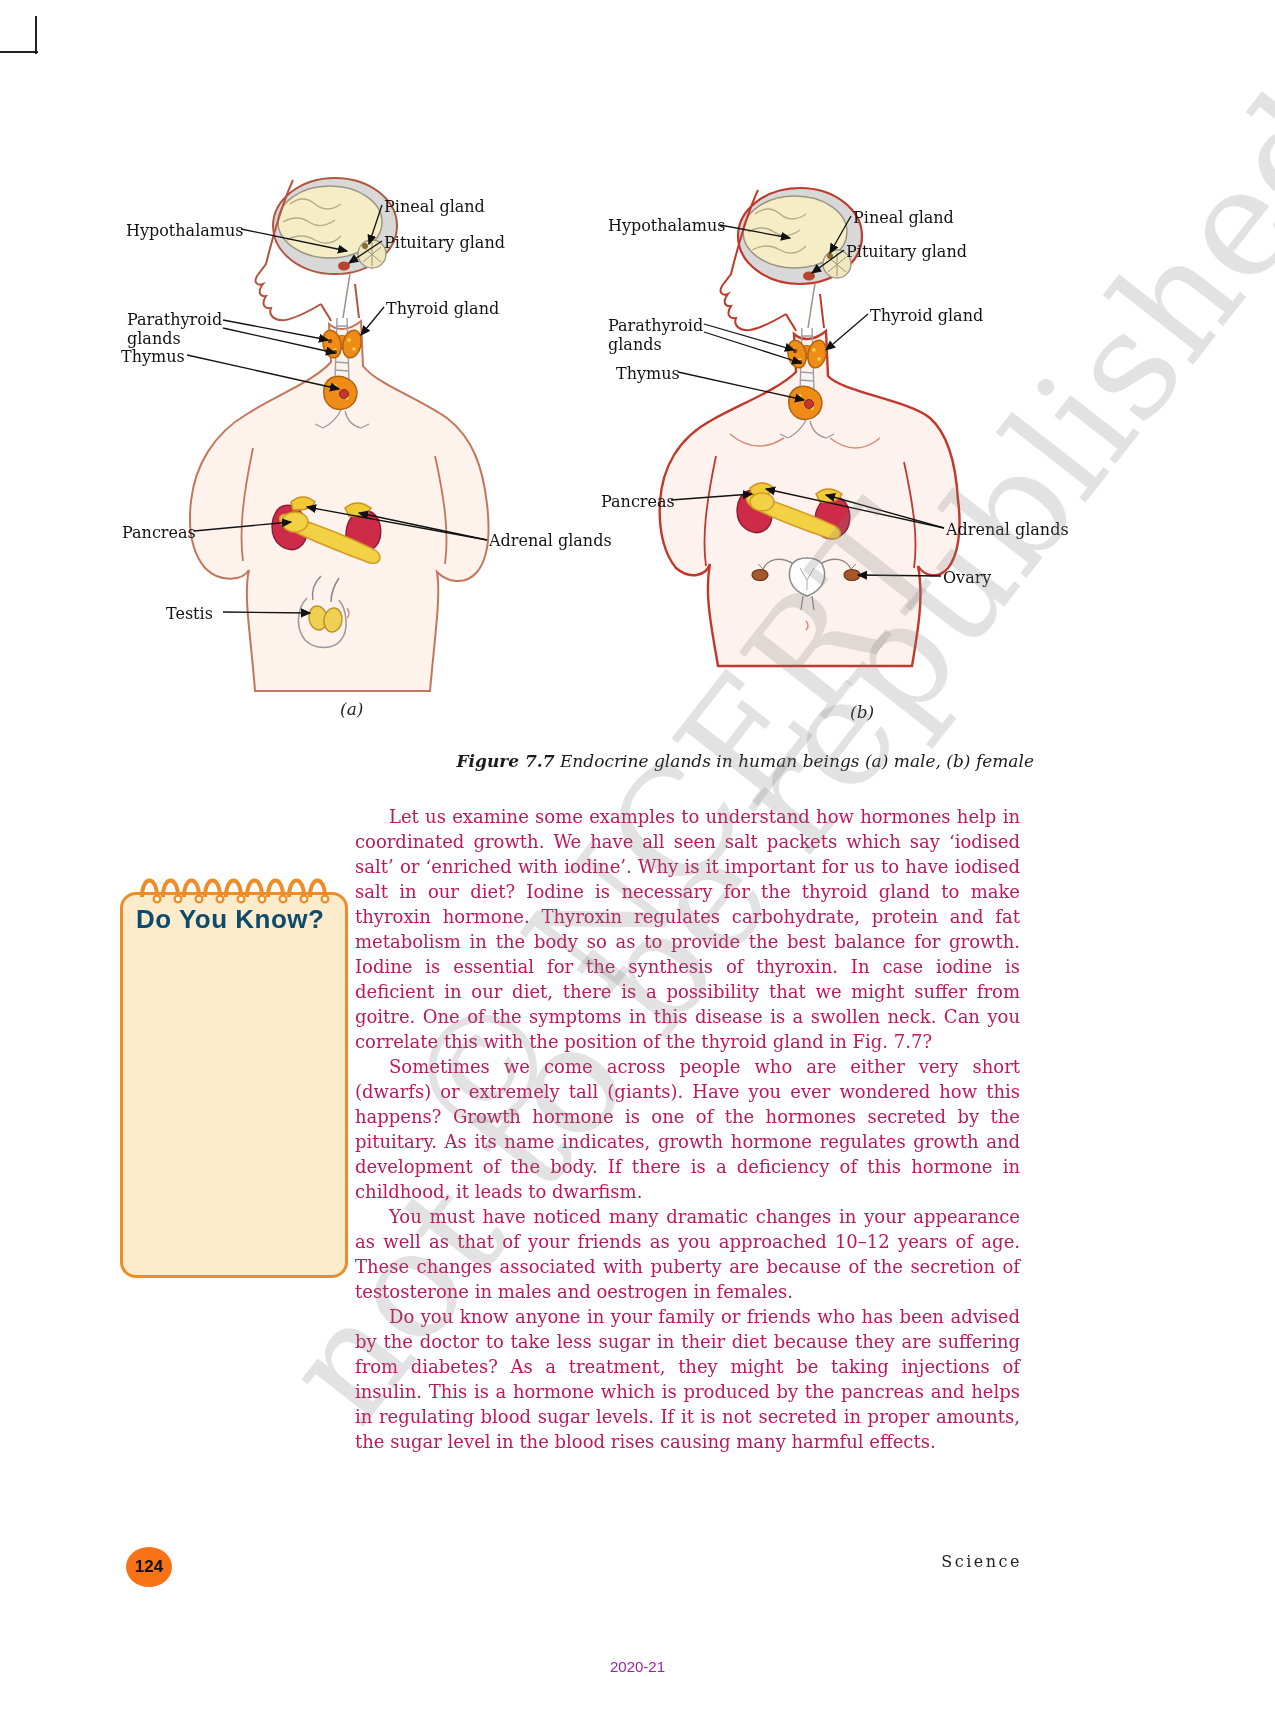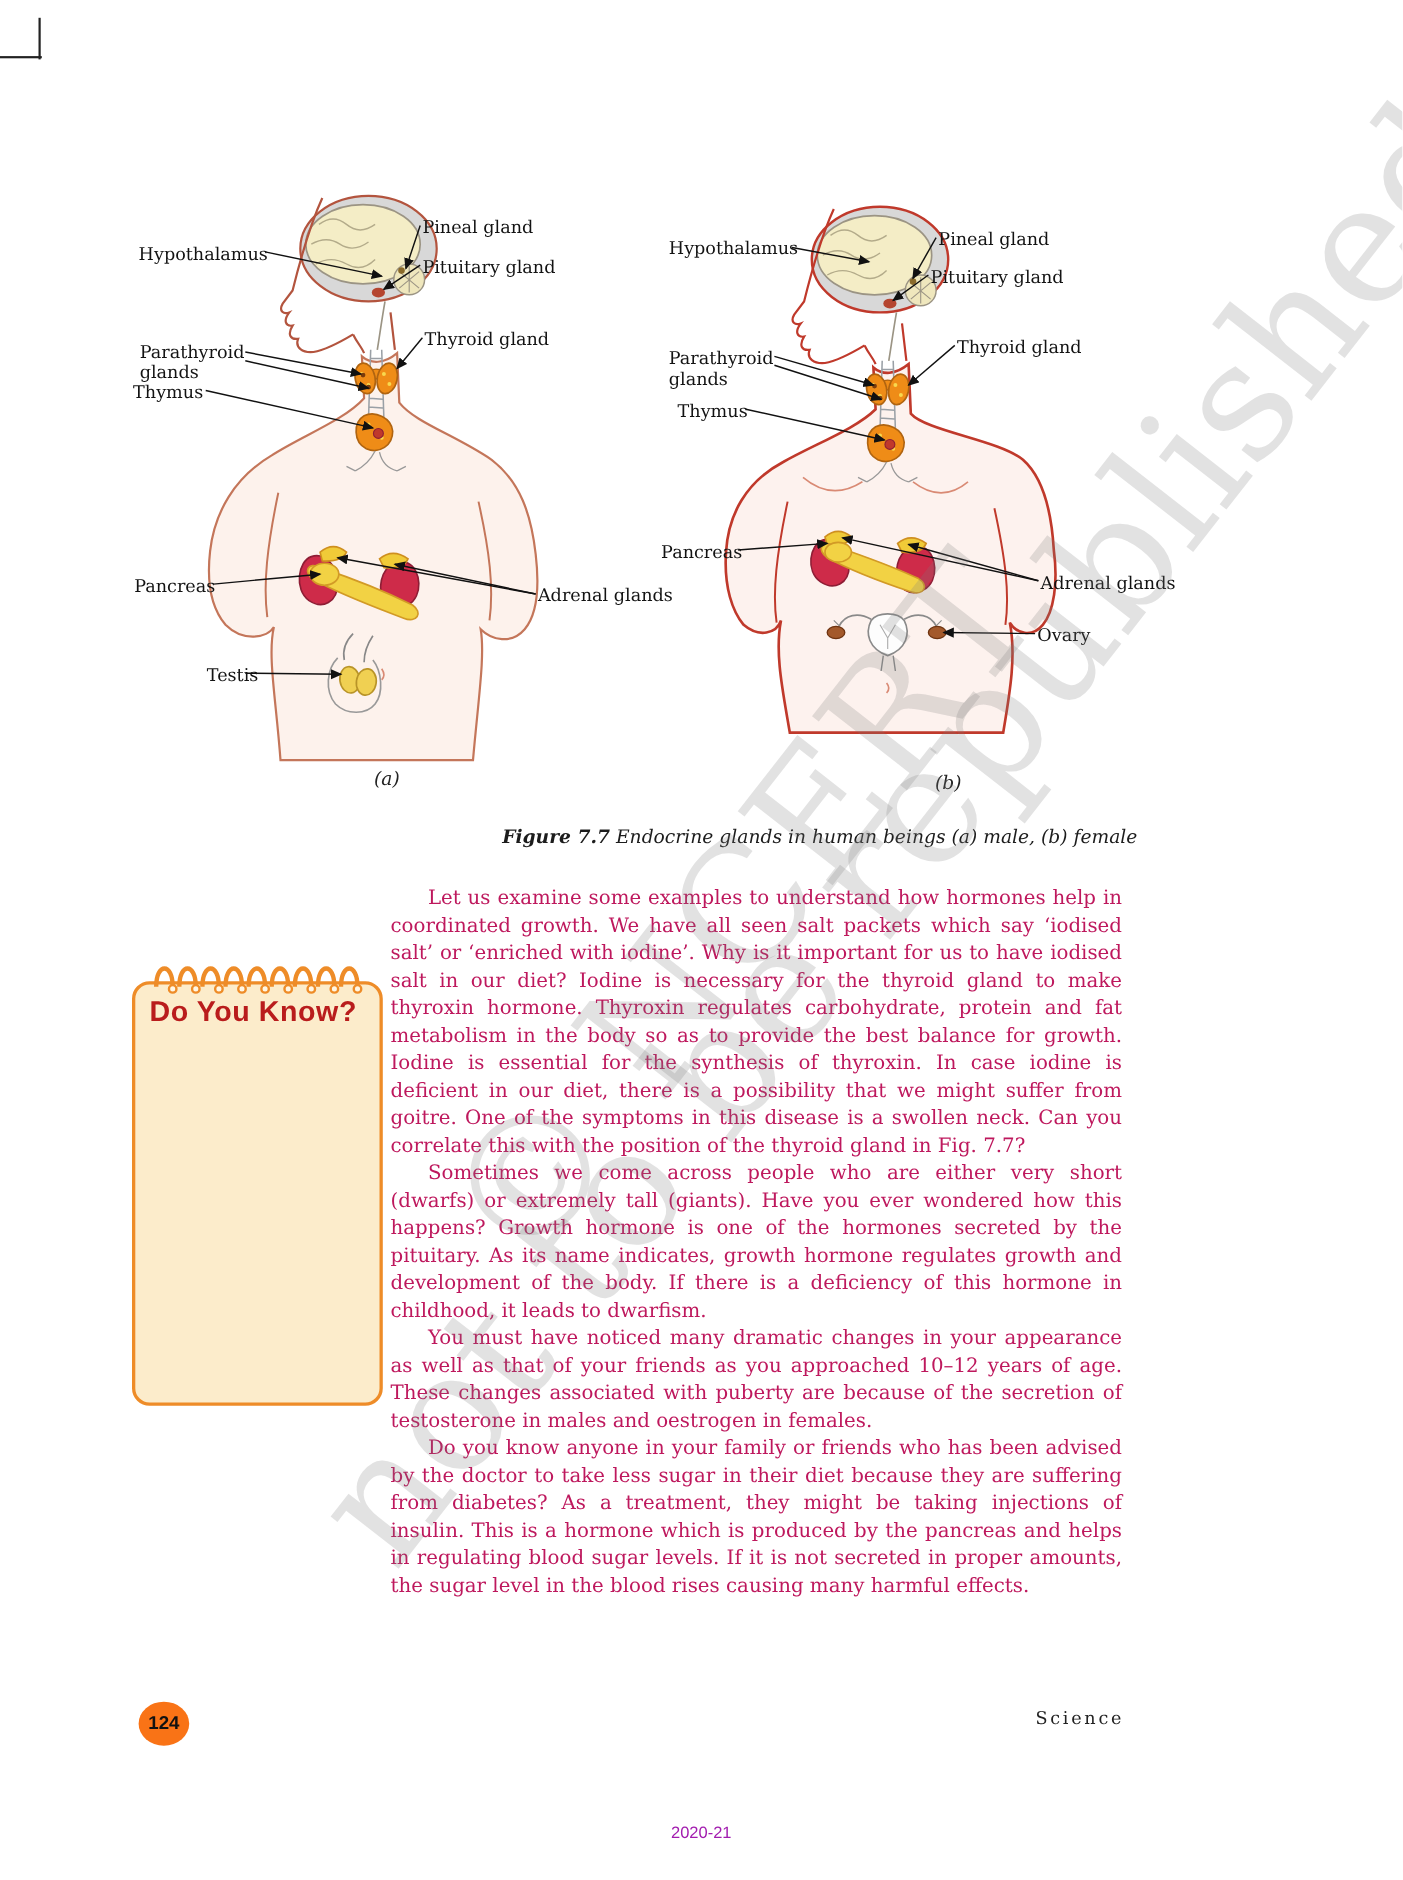--- a/index.html
+++ b/index.html
@@ -16,21 +16,21 @@
   
   .flabel{position:absolute;font:16px "DejaVu Serif",serif;color:#131313;line-height:1.2;z-index:6;}
   #lbl-a-pineal{left:384px;top:181px;}
   #lbl-a-hypo{left:126px;top:205px;width:114px;text-align:right;}
   #lbl-a-pituitary{left:384px;top:217px;}
   #lbl-a-thyroid{left:386px;top:283px;}
   #lbl-a-parathyroid{left:127px;top:294px;width:96px;}
   #lbl-a-thymus{left:121px;top:331px;}
   #lbl-a-pancreas{left:122px;top:507px;}
   #lbl-a-adrenal{left:489px;top:515px;}
-  #lbl-a-testis{left:188px;top:588px;}
+  #lbl-a-testis{left:166px;top:588px;}
   #lbl-b-hypo{left:608px;top:200px;width:112px;text-align:right;}
   #lbl-b-pineal{left:853px;top:192px;}
   #lbl-b-pituitary{left:846px;top:226px;}
   #lbl-b-thyroid{left:870px;top:290px;}
   #lbl-b-parathyroid{left:608px;top:300px;width:96px;}
   #lbl-b-thymus{left:616px;top:348px;}
   #lbl-b-pancreas{left:601px;top:476px;}
   #lbl-b-adrenal{left:946px;top:504px;}
   #lbl-b-ovary{left:943px;top:552px;}
   .sub{position:absolute;font:italic 17px "DejaVu Serif",serif;color:#222;z-index:6;}
@@ -42,21 +42,21 @@
   #caption .cap-b{font-weight:bold;}
   
   #bodycol{left:355px;top:788px;width:665px;z-index:6;}
   #bodycol p{margin:0;text-indent:34px;text-align:justify;
              font:18px/25px "DejaVu Serif",serif;color:#be185d;}
   
   #dyk{left:120px;top:876px;width:228px;height:386px;background:#fceccb;
        border:3px solid #ee8c28;border-radius:16px;box-sizing:border-box;z-index:5;}
   #dyk-coil{left:138px;top:855px;z-index:7;}
   #dyk-title{margin:9px 12px 5px 13px;font:bold 26px "Liberation Sans",sans-serif;
-             color:#b91c1c;letter-spacing:0.5px;}
+             color:#0c4a6e;letter-spacing:0.5px;}
   #dyk-body{margin:0 13px;font:16.5px/23.5px "DejaVu Serif",serif;color:#26211c;}
   
   .wm{position:absolute;font-family:"DejaVu Serif",serif;white-space:nowrap;
       color:rgba(125,125,125,0.22);transform-origin:left top;z-index:8;pointer-events:none;}
   #wm1{left:370px;top:1060px;font-size:150px;transform:rotate(-52deg);}
   #wm2{left:250px;top:1330px;font-size:150px;transform:rotate(-52deg);}
   
   #pagenum{left:126px;top:1531px;width:46px;height:40px;border-radius:50%;
            background:#f97316;text-align:center;z-index:6;
            font:bold 17px/40px "Liberation Sans",sans-serif;color:#111;}

